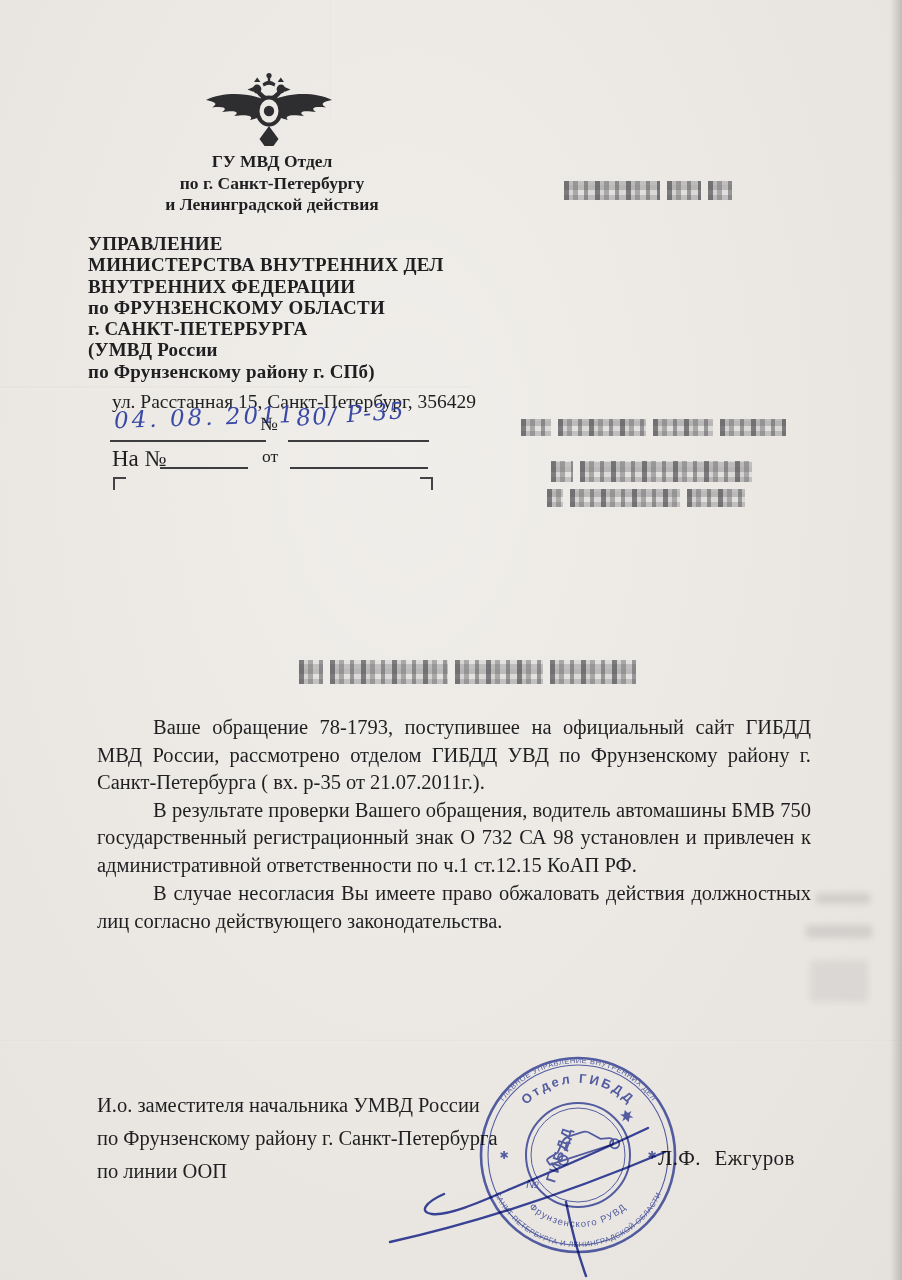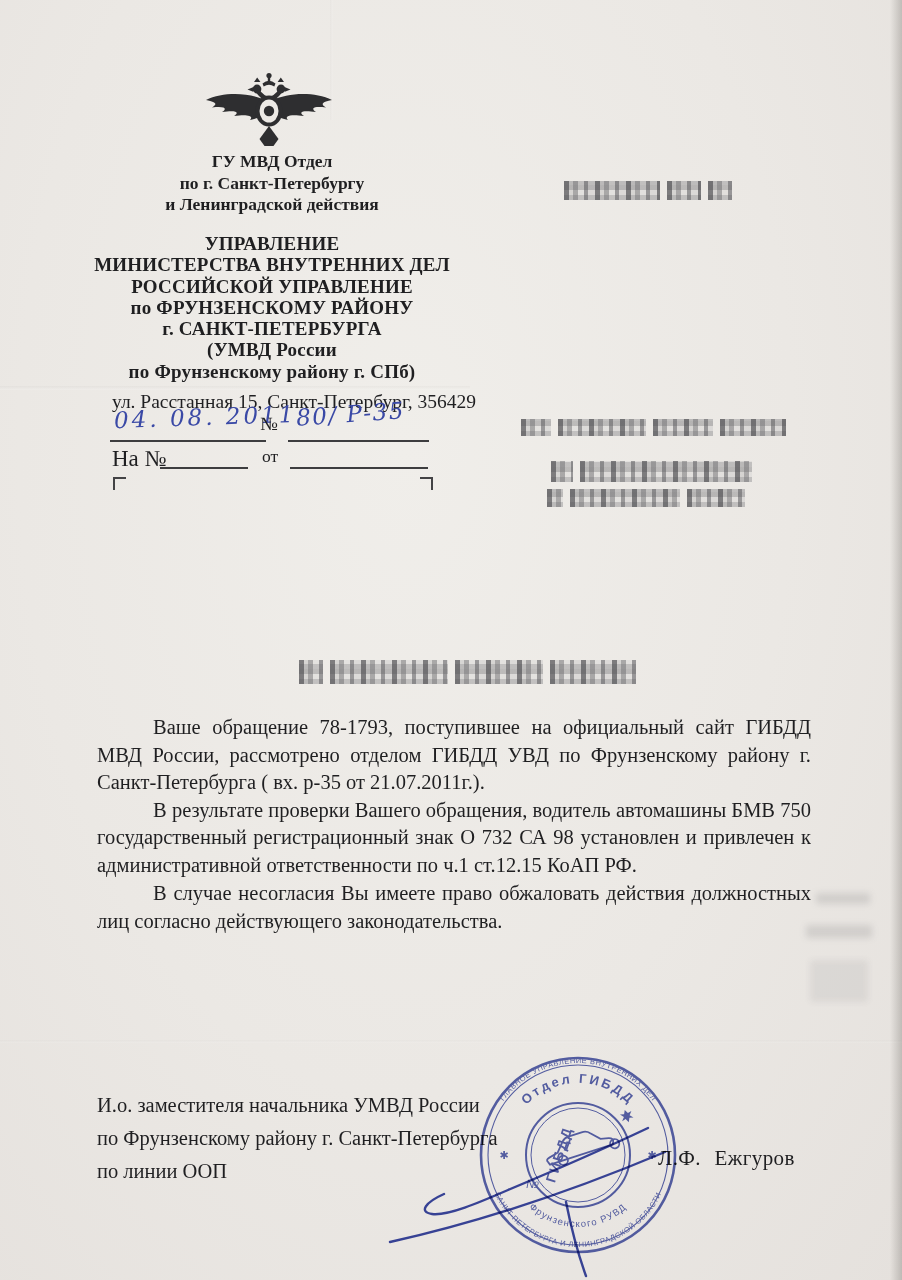--- a/index.html
+++ b/index.html
@@ -19,21 +19,21 @@
   .crease1{left:0;top:386px;width:470px;height:4px;
     background:linear-gradient(to bottom, rgba(0,0,0,.05), rgba(255,255,255,.3));opacity:.55;}
   .crease2{left:0;top:1040px;width:902px;height:3px;
     background:linear-gradient(to bottom, rgba(0,0,0,.035), rgba(255,255,255,.25));opacity:.5;}
   .crease3{left:330px;top:0;width:3px;height:120px;
     background:linear-gradient(to right, rgba(0,0,0,.03), rgba(255,255,255,.2));opacity:.6;}
   
   .emblem{left:203px;top:70px;width:132px;height:82px;}
   .org-top{left:92px;top:151px;width:360px;text-align:center;
     font-weight:700;font-size:17.5px;line-height:21.5px;}
-  .org-main{left:88px;top:233px;width:368px;text-align:center;
+  .org-main{left:88px;top:233px;width:368px;
     font-weight:700;font-size:19px;line-height:21.3px;letter-spacing:.2px;}
   .addr{left:112px;top:391px;font-size:19.5px;white-space:nowrap;}
   
   .hw{color:#3a49a6;font-style:italic;font-family:"DejaVu Serif",serif;white-space:nowrap;}
   .hw-date{left:114px;top:404px;font-size:23px;letter-spacing:3px;transform:rotate(-2deg);}
   .num-label{left:260px;top:414px;font-size:18.5px;}
   .hw-num{left:296px;top:401px;font-size:23px;letter-spacing:1.5px;transform:rotate(-4deg);}
   .rule{position:absolute;height:1.6px;background:#3d3d3f;}
   .rule-date{left:110px;top:440px;width:156px;}
   .rule-num{left:288px;top:440px;width:141px;}
@@ -106,22 +106,22 @@
 
   <div class="abs org-top">
     <div>ГУ МВД Отдел</div>
     <div>по г. Санкт-Петербургу</div>
     <div>и Ленинградской действия</div>
   </div>
 
   <div class="abs org-main">
     <div>УПРАВЛЕНИЕ</div>
     <div>МИНИСТЕРСТВА ВНУТРЕННИХ ДЕЛ</div>
-    <div>РОССИЙСКОЙ УПРАВЛЕНИЕ</div>
-    <div>по ФРУНЗЕНСКОМУ РАЙОНУ</div>
+    <div>ВНУТРЕННИХ ФЕДЕРАЦИИ</div>
+    <div>по ФРУНЗЕНСКОМУ ОБЛАСТИ</div>
     <div>г. САНКТ-ПЕТЕРБУРГА</div>
     <div>(УМВД России</div>
     <div>по Фрунзенскому району г. СПб)</div>
   </div>
 
   <div class="abs addr">ул. Расстанная 15, Санкт-Петербург, 356429</div>
 
   <div class="abs hw hw-date">04. 08. 2011</div>
   <div class="abs num-label">№</div>
   <div class="abs hw hw-num">80/ Р-35</div>

